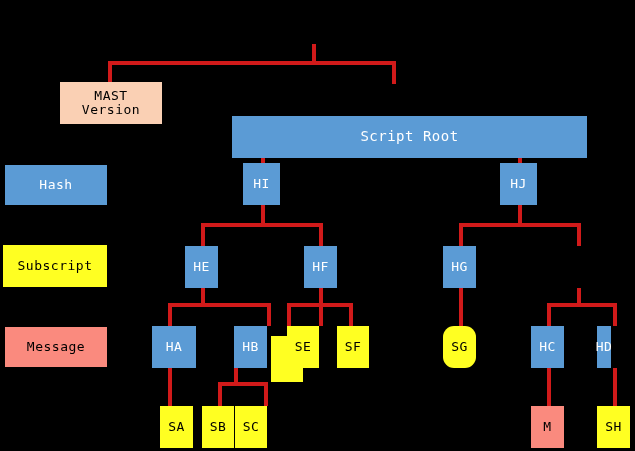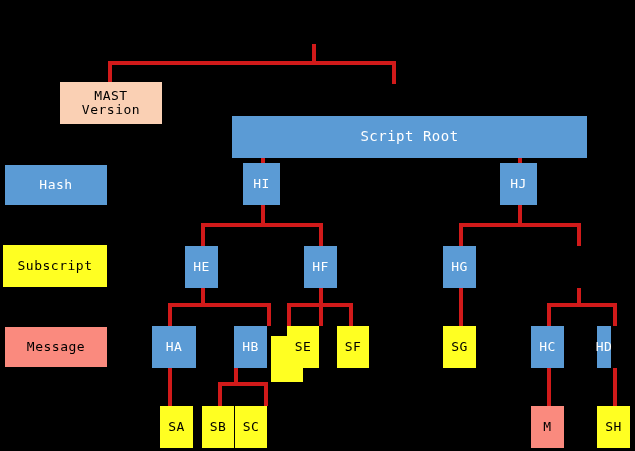--- a/index.html
+++ b/index.html
@@ -108,21 +108,21 @@
   <div class="node hash" style="left:304px;top:246px;width:33px;height:42px;"><span>HF</span></div>
   <div class="node hash" style="left:443px;top:246px;width:33px;height:42px;"><span>HG</span></div>
 
   <div class="node hash" style="left:152px;top:326px;width:44px;height:42px;"><span>HA</span></div>
   <div class="node hash" style="left:218px;top:326px;width:33px;height:42px;margin-left:16px;"><span>HB</span></div>
 
   <div class="node subscript" style="left:271px;top:336px;width:32px;height:46px;justify-content:flex-end;"><span>SD</span></div>
   <div class="node subscript" style="left:287px;top:326px;width:32px;height:42px;"><span>SE</span></div>
   <div class="node subscript" style="left:337px;top:326px;width:32px;height:42px;"><span>SF</span></div>
 
-  <div class="node subscript" style="left:443px;top:326px;width:33px;height:42px;"><span>SG</span></div>
+  <div class="node subscript" style="left:443px;top:326px;width:33px;height:42px;border-radius:11px;"><span>SG</span></div>
 
   <div class="node hash" style="left:531px;top:326px;width:33px;height:42px;"><span>HC</span></div>
   <div class="node hash" style="left:597px;top:326px;width:14px;height:42px;"><span>HD</span></div>
 
   <div class="node subscript" style="left:152px;top:406px;width:33px;height:42px;margin-left:8px;"><span>SA</span></div>
   <div class="node subscript" style="left:202px;top:406px;width:32px;height:42px;"><span>SB</span></div>
   <div class="node subscript" style="left:235px;top:406px;width:32px;height:42px;"><span>SC</span></div>
 
   <div class="node message" style="left:531px;top:406px;width:33px;height:42px;"><span>M</span></div>
   <div class="node subscript" style="left:597px;top:406px;width:33px;height:42px;"><span>SH</span></div>

